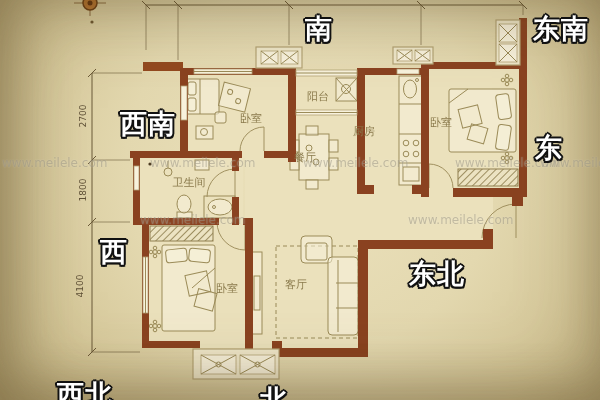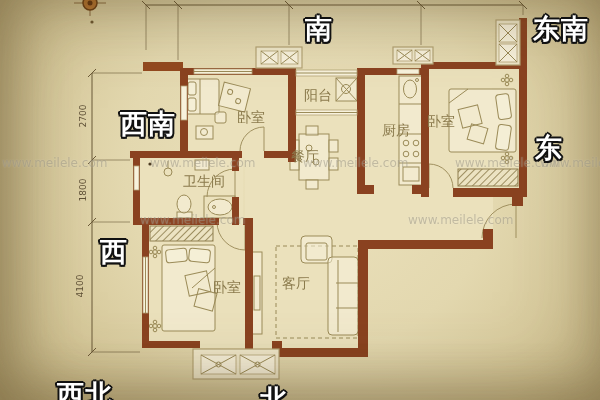--- a/index.html
+++ b/index.html
@@ -21,21 +21,21 @@
   .bay{fill:#efe7ca;stroke:#b3a375;stroke-width:1.2;}
   .arc{fill:none;stroke:#a19160;stroke-width:1;}
   .diml{stroke:#6b5a38;stroke-width:1;}
   .dimt{stroke:#6b5a38;stroke-width:1;}
   .lbl{position:absolute;transform:translate(-50%,-50%);white-space:nowrap;}
   .dir{
     font-weight:bold;font-size:27px;color:#fff;letter-spacing:1px;z-index:5;
     text-shadow:2px 0 0 #111,-2px 0 0 #111,0 2px 0 #111,0 -2px 0 #111,
       1.5px 1.5px 0 #111,-1.5px 1.5px 0 #111,1.5px -1.5px 0 #111,-1.5px -1.5px 0 #111;
   }
-  .room{font-size:14px;color:#8a7a4c;z-index:3;letter-spacing:0;}
+  .room{font-size:11px;color:#8a7a4c;z-index:3;letter-spacing:0;}
   .dim{font-size:9px;color:#5d4f35;transform:translate(-50%,-50%) rotate(-90deg);z-index:3;}
   .wm{position:absolute;font-size:12px;color:rgba(150,143,126,.5);z-index:4;
       text-shadow:0 0 2px rgba(255,255,255,.25);transform:translate(0,-50%);}
 </style>
 </head>
 <body>
 
 <div class="stage">
 
   <svg width="600" height="400" viewBox="0 0 600 400">
@@ -316,29 +316,30 @@
         <circle class="furl" cx="257.5" cy="364.5" r="2.5"></circle>
       </g>
     </g>
   </svg>
 
   <div class="lbl dir" style="left:319px;top:29px">南</div>
   <div class="lbl dir" style="left:148px;top:124px">西南</div>
   <div class="lbl dir" style="left:561px;top:29px">东南</div>
   <div class="lbl dir" style="left:549px;top:148px">东</div>
   <div class="lbl dir" style="left:114px;top:252px">西</div>
+  <div class="lbl dir" style="left:437px;top:274px">东北</div>
   <div class="lbl dir" style="left:85px;top:395px">西北</div>
   <div class="lbl dir" style="left:274px;top:400px">北</div>
 
   <div class="lbl room" style="left:251px;top:118px">卧室</div>
   <div class="lbl room" style="left:318px;top:96px">阳台</div>
-  <div class="lbl room" style="left:396px;top:131px">厨房</div>
+  <div class="lbl room" style="left:364px;top:131px">厨房</div>
   <div class="lbl room" style="left:441px;top:122px">卧室</div>
   <div class="lbl room" style="left:305px;top:157px">餐厅</div>
-  <div class="lbl room" style="left:204px;top:182px">卫生间</div>
+  <div class="lbl room" style="left:189px;top:182px">卫生间</div>
   <div class="lbl room" style="left:296px;top:284px">客厅</div>
   <div class="lbl room" style="left:227px;top:288px">卧室</div>
 
   <div class="lbl dim" style="left:83px;top:116px">2700</div>
   <div class="lbl dim" style="left:83px;top:190px">1800</div>
   <div class="lbl dim" style="left:80px;top:286px">4100</div>
 
   <div class="wm" style="left:2px;top:163px">www.meilele.com</div>
   <div class="wm" style="left:150px;top:163px">www.meilele.com</div>
   <div class="wm" style="left:303px;top:163px">www.meilele.com</div>

